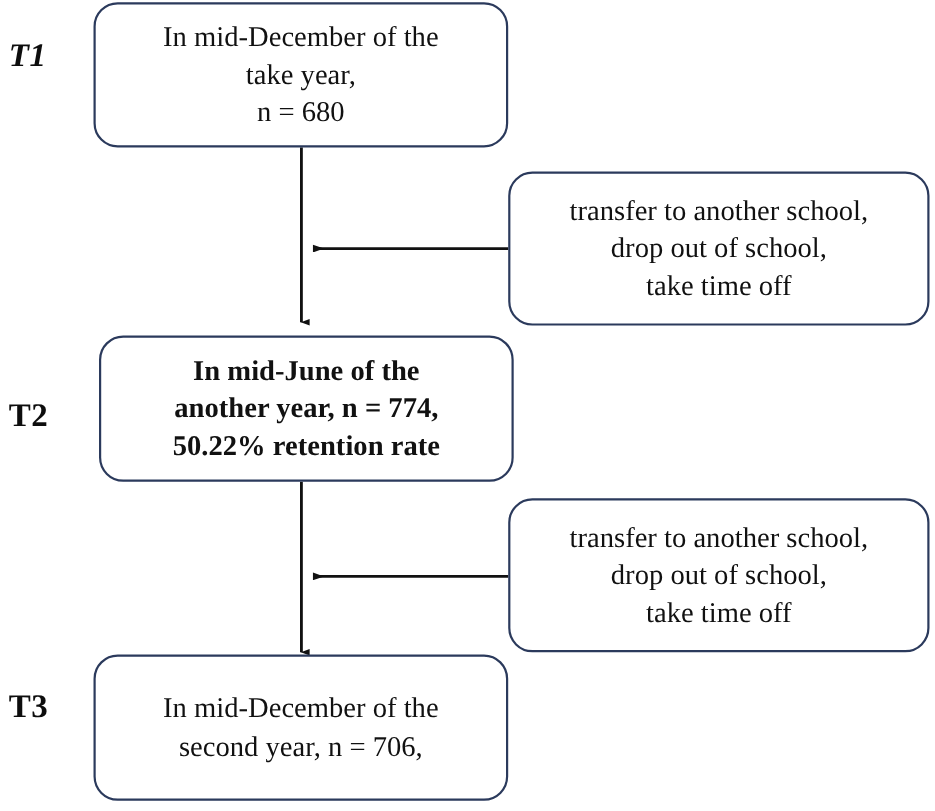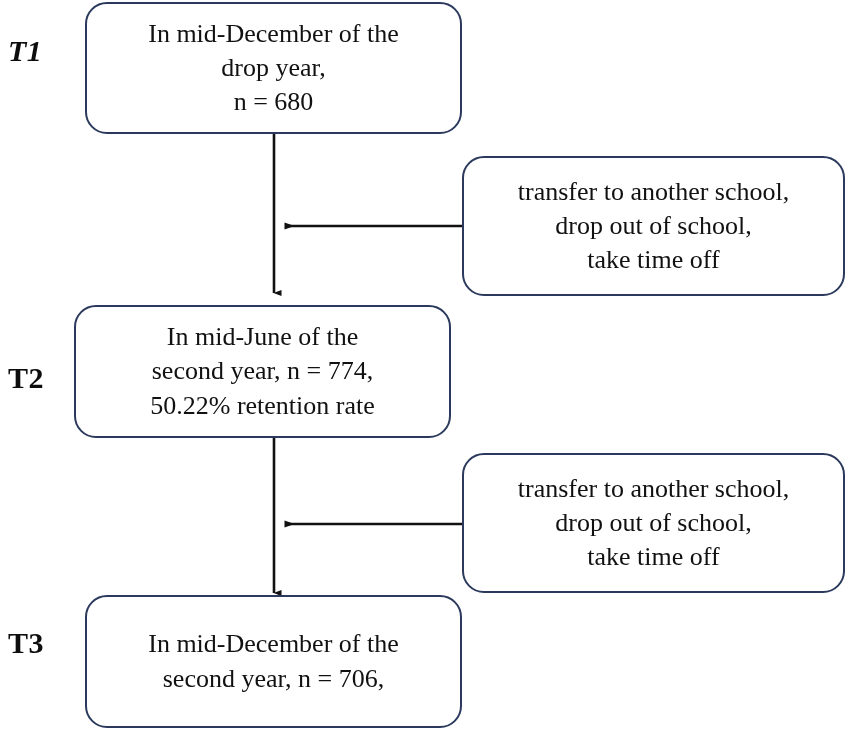--- a/index.html
+++ b/index.html
@@ -90,33 +90,33 @@
   </svg>
 
   <div class="stage-label" style="left:8px; top:36px;font-style:italic;">T1</div>
 
   <div class="stage-label" style="left:8px; top:363px;">T2</div>
 
   <div class="stage-label" style="left:8px; top:628px;">T3</div>
 
   <div class="node-box" style="left:85px; top:2px; width:377px; height:132px;">
     <span class="line">In mid-December of the</span>
-    <span class="line">drop year,</span>
+    <span class="line">take year,</span>
     <span class="line">n = 680</span>
   </div>
 
   <div class="node-box" style="left:462px; top:156px; width:383px; height:140px;">
     <span class="line">transfer to another school,</span>
     <span class="line">drop out of school,</span>
     <span class="line">take time off</span>
   </div>
 
-  <div class="node-box" style="left:74px; top:305px; width:377px; height:133px;">
+  <div class="node-box" style="left:90px; top:305px; width:377px; height:133px;font-weight:bold;">
     <span class="line">In mid-June of the</span>
-    <span class="line">second year, n = 774,</span>
+    <span class="line">another year, n = 774,</span>
     <span class="line">50.22% retention rate</span>
   </div>
 
   <div class="node-box" style="left:462px; top:453px; width:383px; height:140px;">
     <span class="line">transfer to another school,</span>
     <span class="line">drop out of school,</span>
     <span class="line">take time off</span>
   </div>
 
   <div class="node-box" style="left:85px; top:595px; width:377px; height:133px;">

